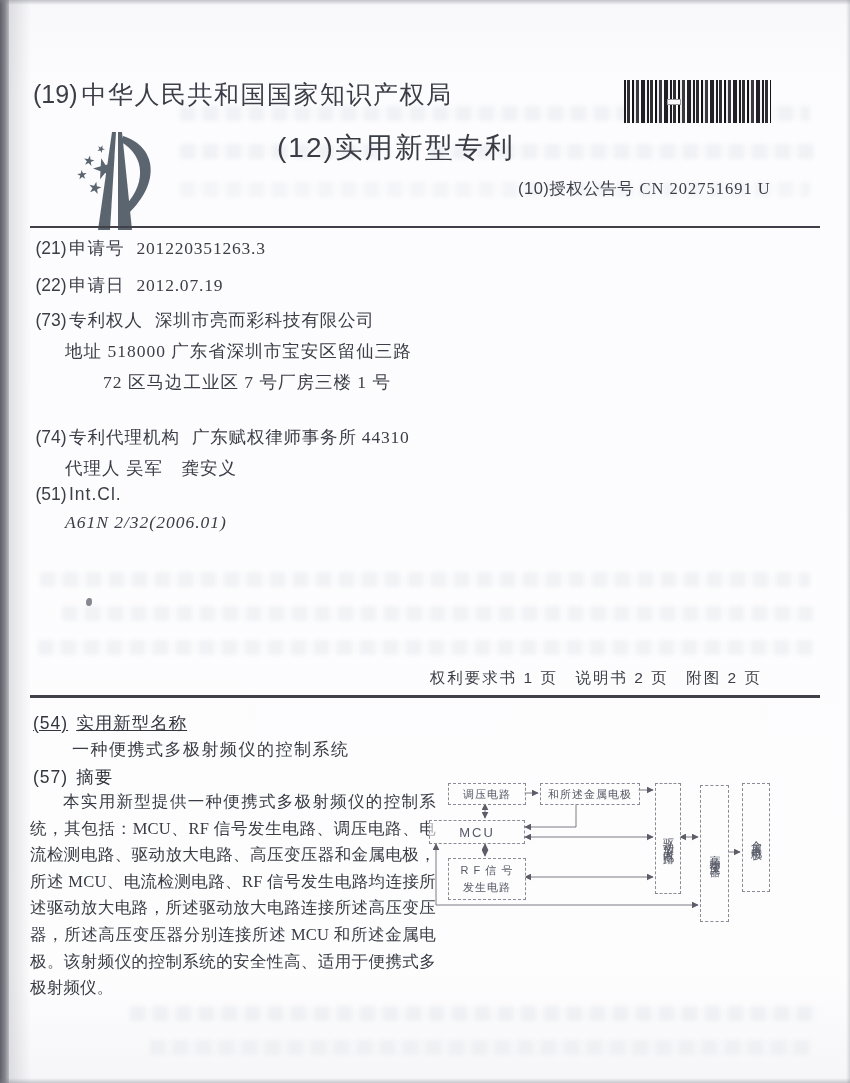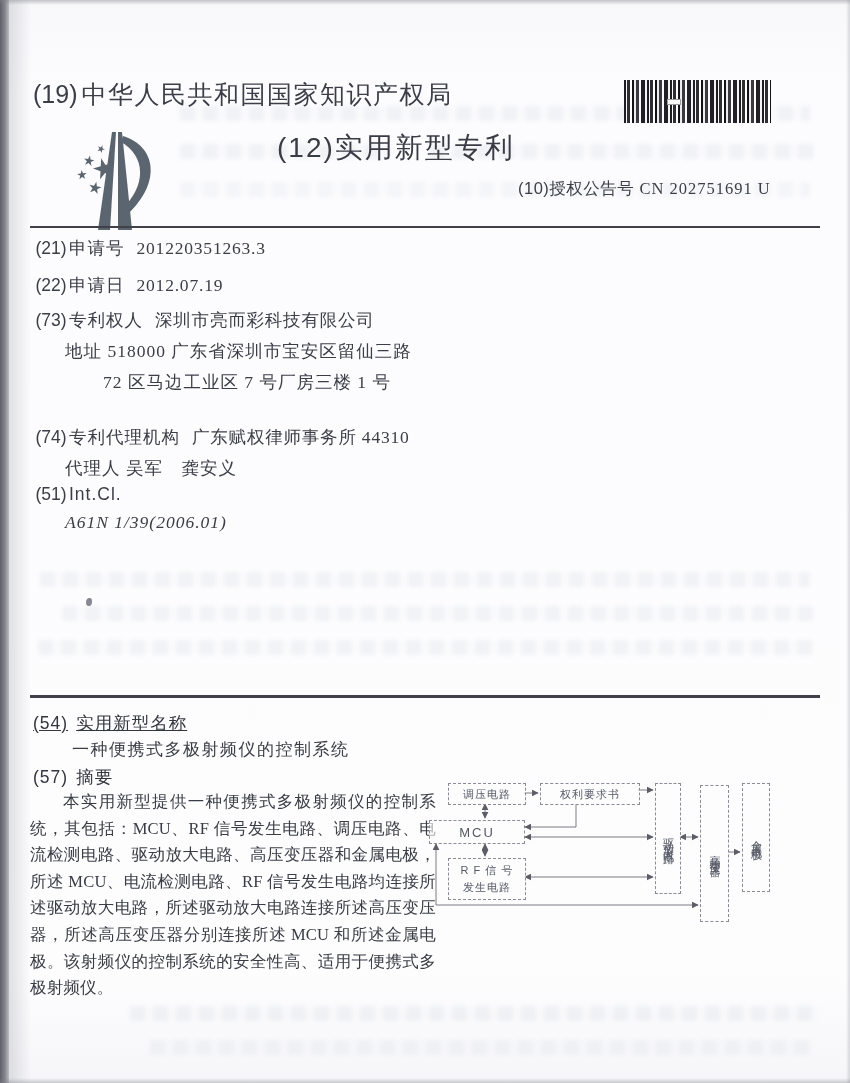--- a/index.html
+++ b/index.html
@@ -148,23 +148,24 @@
     <span class="tag">(73)</span><span class="lbl">专利权人</span><span class="val">深圳市亮而彩科技有限公司</span>
     <div class="sub">地址 518000 广东省深圳市宝安区留仙三路</div>
     <div class="sub2">72 区马边工业区 7 号厂房三楼 1 号</div>
   </div>
   <div class="bib r74">
     <span class="tag">(74)</span><span class="lbl">专利代理机构</span><span class="val">广东赋权律师事务所 44310</span>
     <div class="sub">代理人 吴军　龚安义</div>
   </div>
   <div class="bib r51">
     <span class="tag">(51)</span><span class="lbl">Int.Cl.</span>
-    <div class="sub italic">A61N 1/39(2006.01)</div>
-  </div>
-
+    <div class="sub italic">A61N 2/32(2006.01)</div>
+  </div>
+
+  <div class="pages-info">权利要求书 1 页　说明书 2 页　附图 2 页</div>
   <div class="rule rule-mid"></div>
 
   <div class="sec-head s54">
     <span class="tag">(54)</span><span>实用新型名称</span>
   </div>
   <div class="inv-title">一种便携式多极射频仪的控制系统</div>
   <div class="sec-head s57">
     <span class="tag">(57)</span><span>摘要</span>
   </div>
   <div class="abstract">本实用新型提供一种便携式多极射频仪的控制系统，其包括：MCU、RF 信号发生电路、调压电路、电流检测电路、驱动放大电路、高压变压器和金属电极，所述 MCU、电流检测电路、RF 信号发生电路均连接所述驱动放大电路，所述驱动放大电路连接所述高压变压器，所述高压变压器分别连接所述 MCU 和所述金属电极。该射频仪的控制系统的安全性高、适用于便携式多极射频仪。</div>
@@ -183,21 +184,21 @@
         <path d="M97,59 L225,59" marker-start="url(#ah)" marker-end="url(#ah)"></path>
         <path d="M57,66 L57,78" marker-start="url(#ah)" marker-end="url(#ah)"></path>
         <path d="M97,99 L225,99" marker-start="url(#ah)" marker-end="url(#ah)"></path>
         <path d="M210,12 L225,12" marker-end="url(#ah)"></path>
         <path d="M252,59 L270,59" marker-start="url(#ah)" marker-end="url(#ah)"></path>
         <path d="M300,74 L312,74" marker-end="url(#ah)"></path>
         <path d="M8,66 L8,127 L270,127" marker-start="url(#ah)" marker-end="url(#ah)"></path>
       </g>
     </svg>
     <div class="dbox n-tiaoya">调压电路</div>
-    <div class="dbox n-jiance">权利要求书</div>
+    <div class="dbox n-jiance">和所述金属电极</div>
     <div class="dbox n-mcu">MCU</div>
     <div class="dbox n-rf">
       <span>R F 信 号</span>
       <span>发生电路</span>
     </div>
     <div class="dbox vert n-qudong">驱动放大电路</div>
     <div class="dbox vert n-gaopin">高频变压器</div>
     <div class="dbox vert n-jinshu">金属电极</div>
   </div>
 

